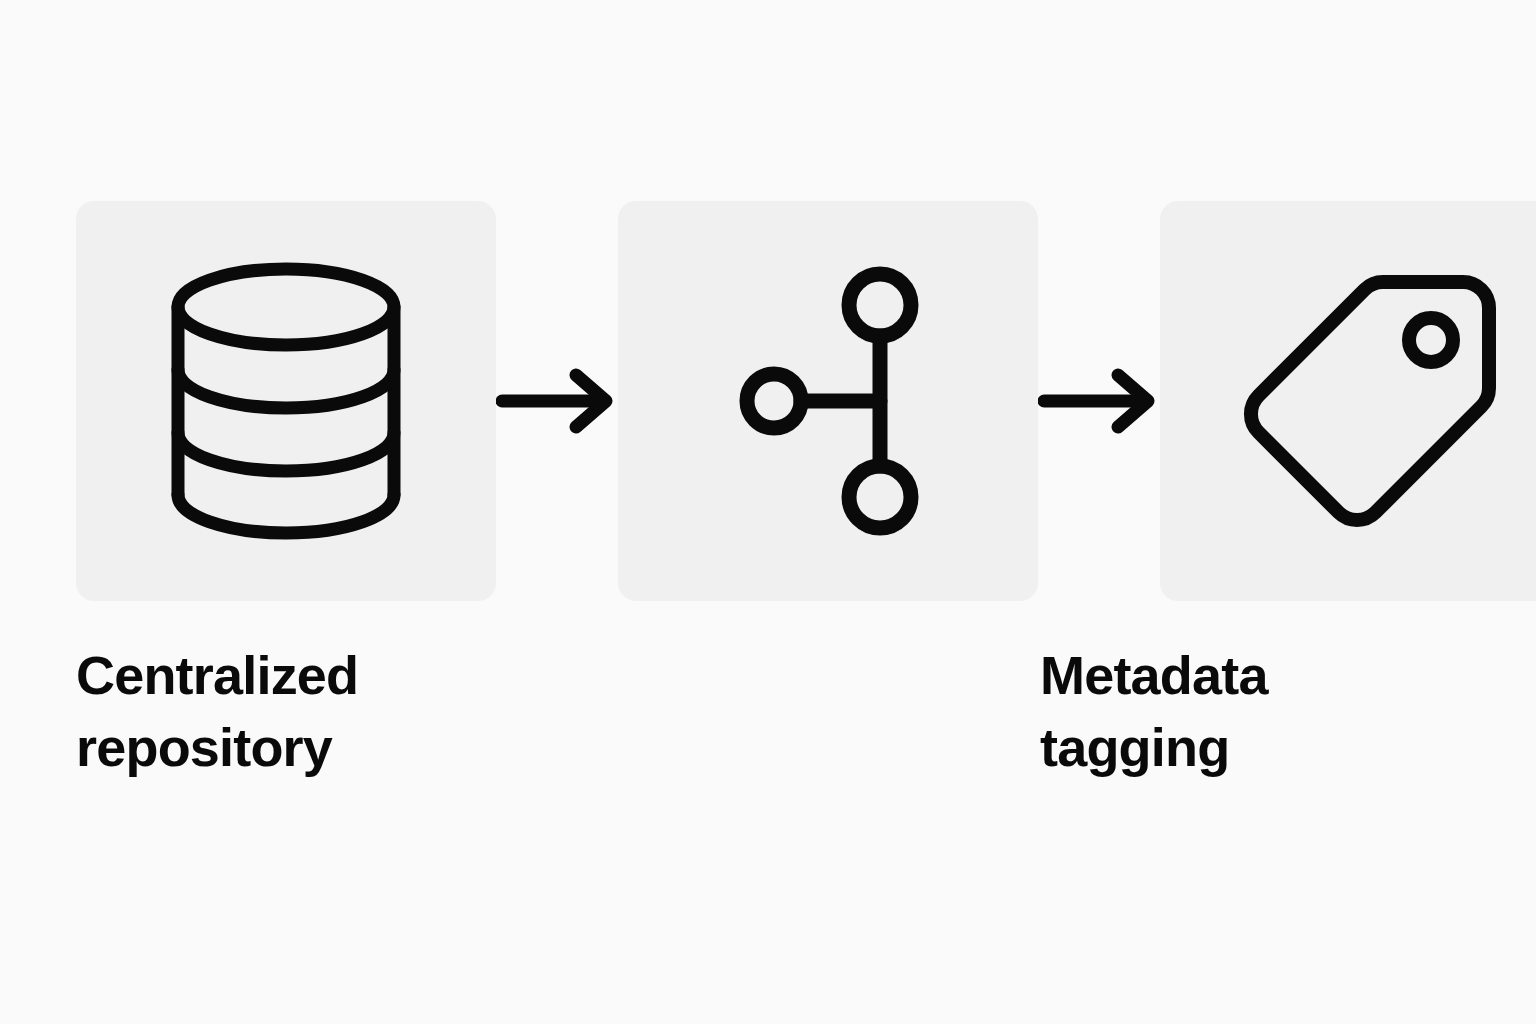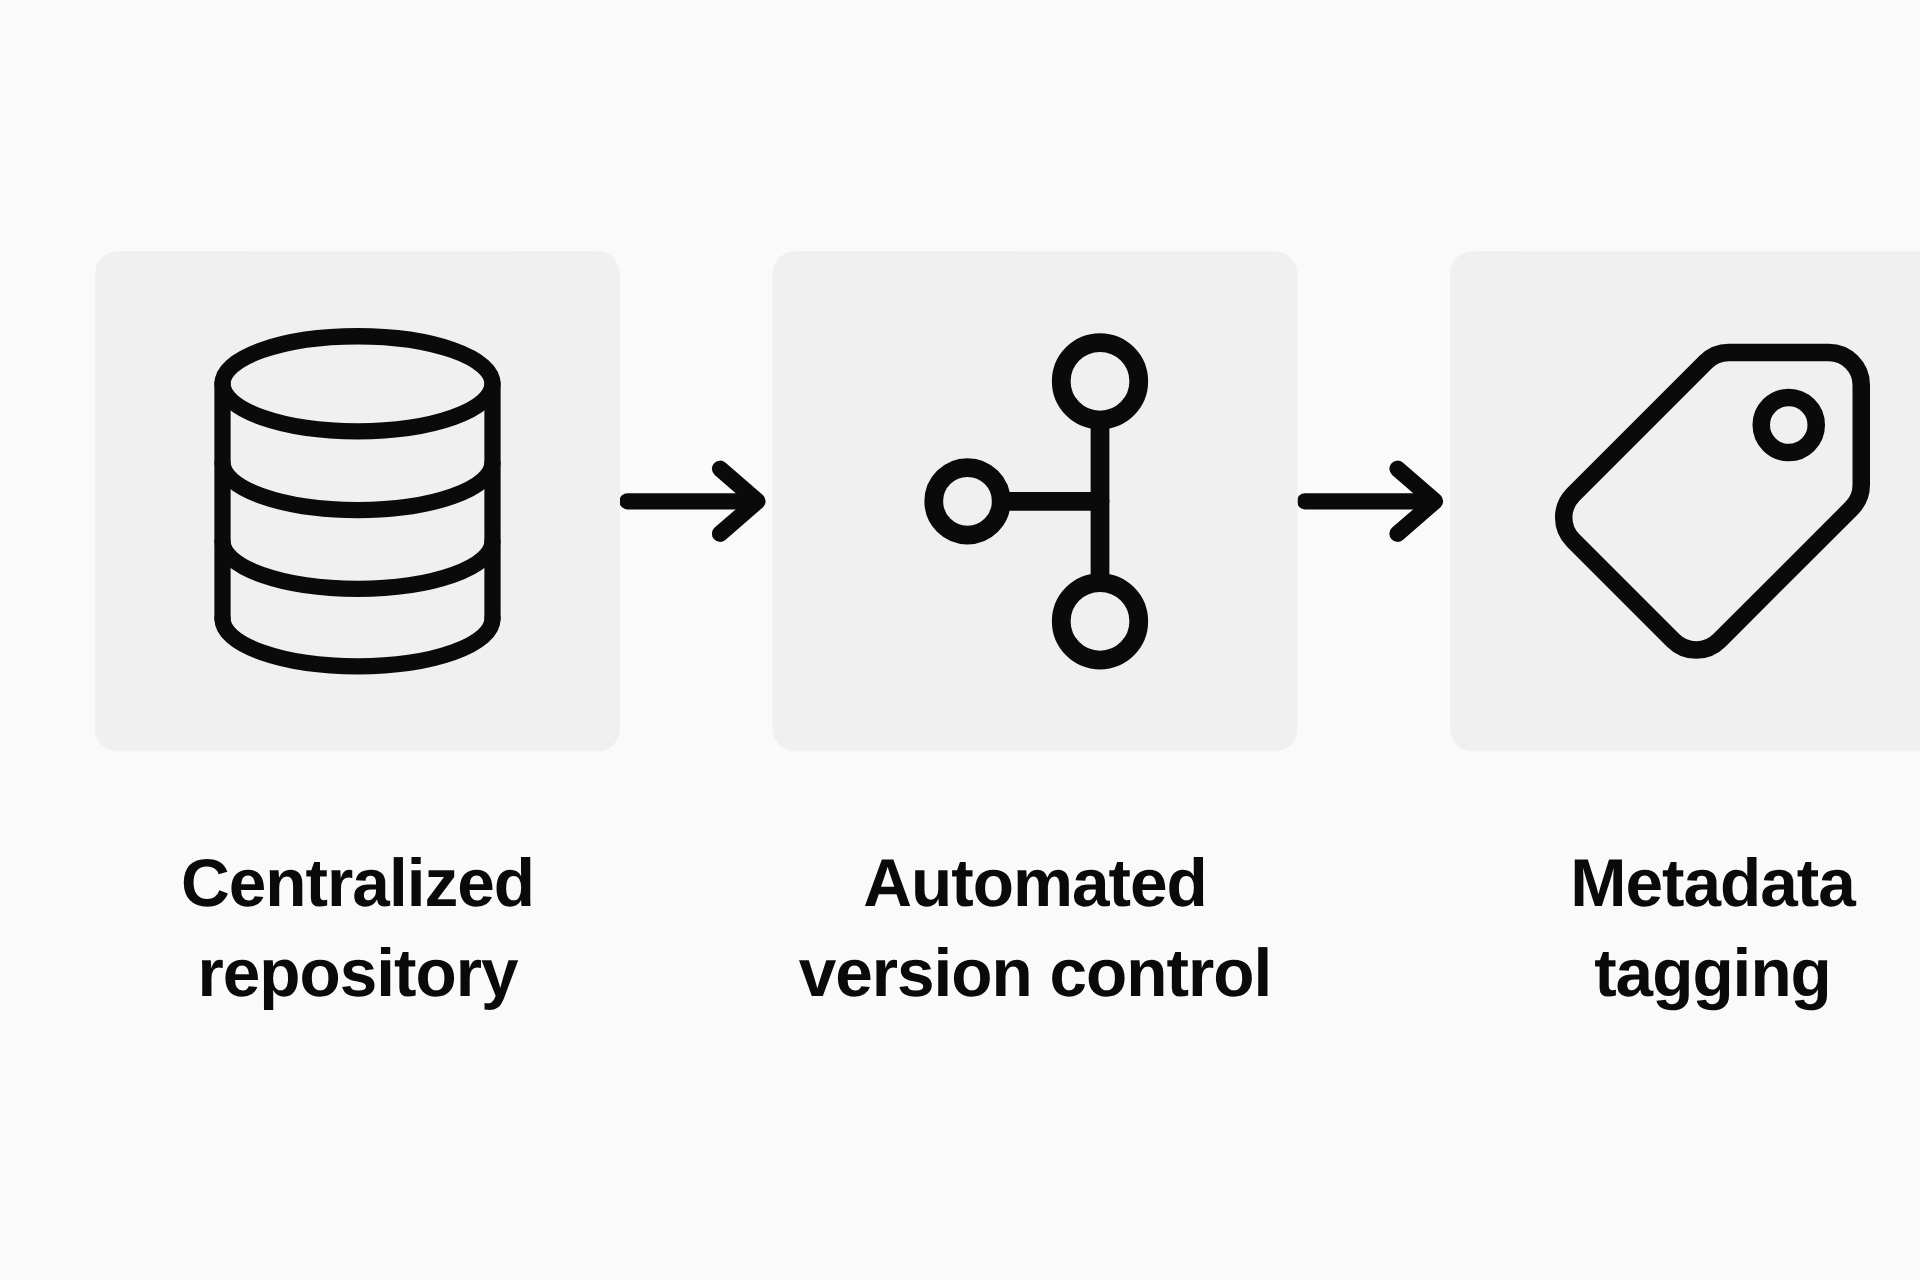--- a/index.html
+++ b/index.html
@@ -76,22 +76,20 @@
     height: 170px;
     display: flex;
     flex-direction: row;
     align-items: flex-start;
     justify-content: space-between;
   }
 
   .label-slot {
     flex: 0 0 420px;
     width: 420px;
-    text-align: center;
-    margin-top: 32px;
   }
 
   .label-gap { flex: 0 0 122px; width: 122px; }
 
   .step-label {
     font-family: "Liberation Sans", sans-serif;
     font-size: 54px;
     font-weight: bold;
     line-height: 1.33;
     letter-spacing: -0.8px;
@@ -175,24 +173,20 @@
     </div>
 
   </div>
 
   <div class="labels-row">
     <div class="label-slot">
       <div class="step-label">Centralized
 repository</div>
     </div>
     <div class="label-gap"></div>
-    <div class="label-slot">
-      <div class="step-label">Automated
-version control</div>
-    </div>
     <div class="label-gap"></div>
     <div class="label-slot">
       <div class="step-label">Metadata
 tagging</div>
     </div>
   </div>
 
 </div>
 
 </body></html>

